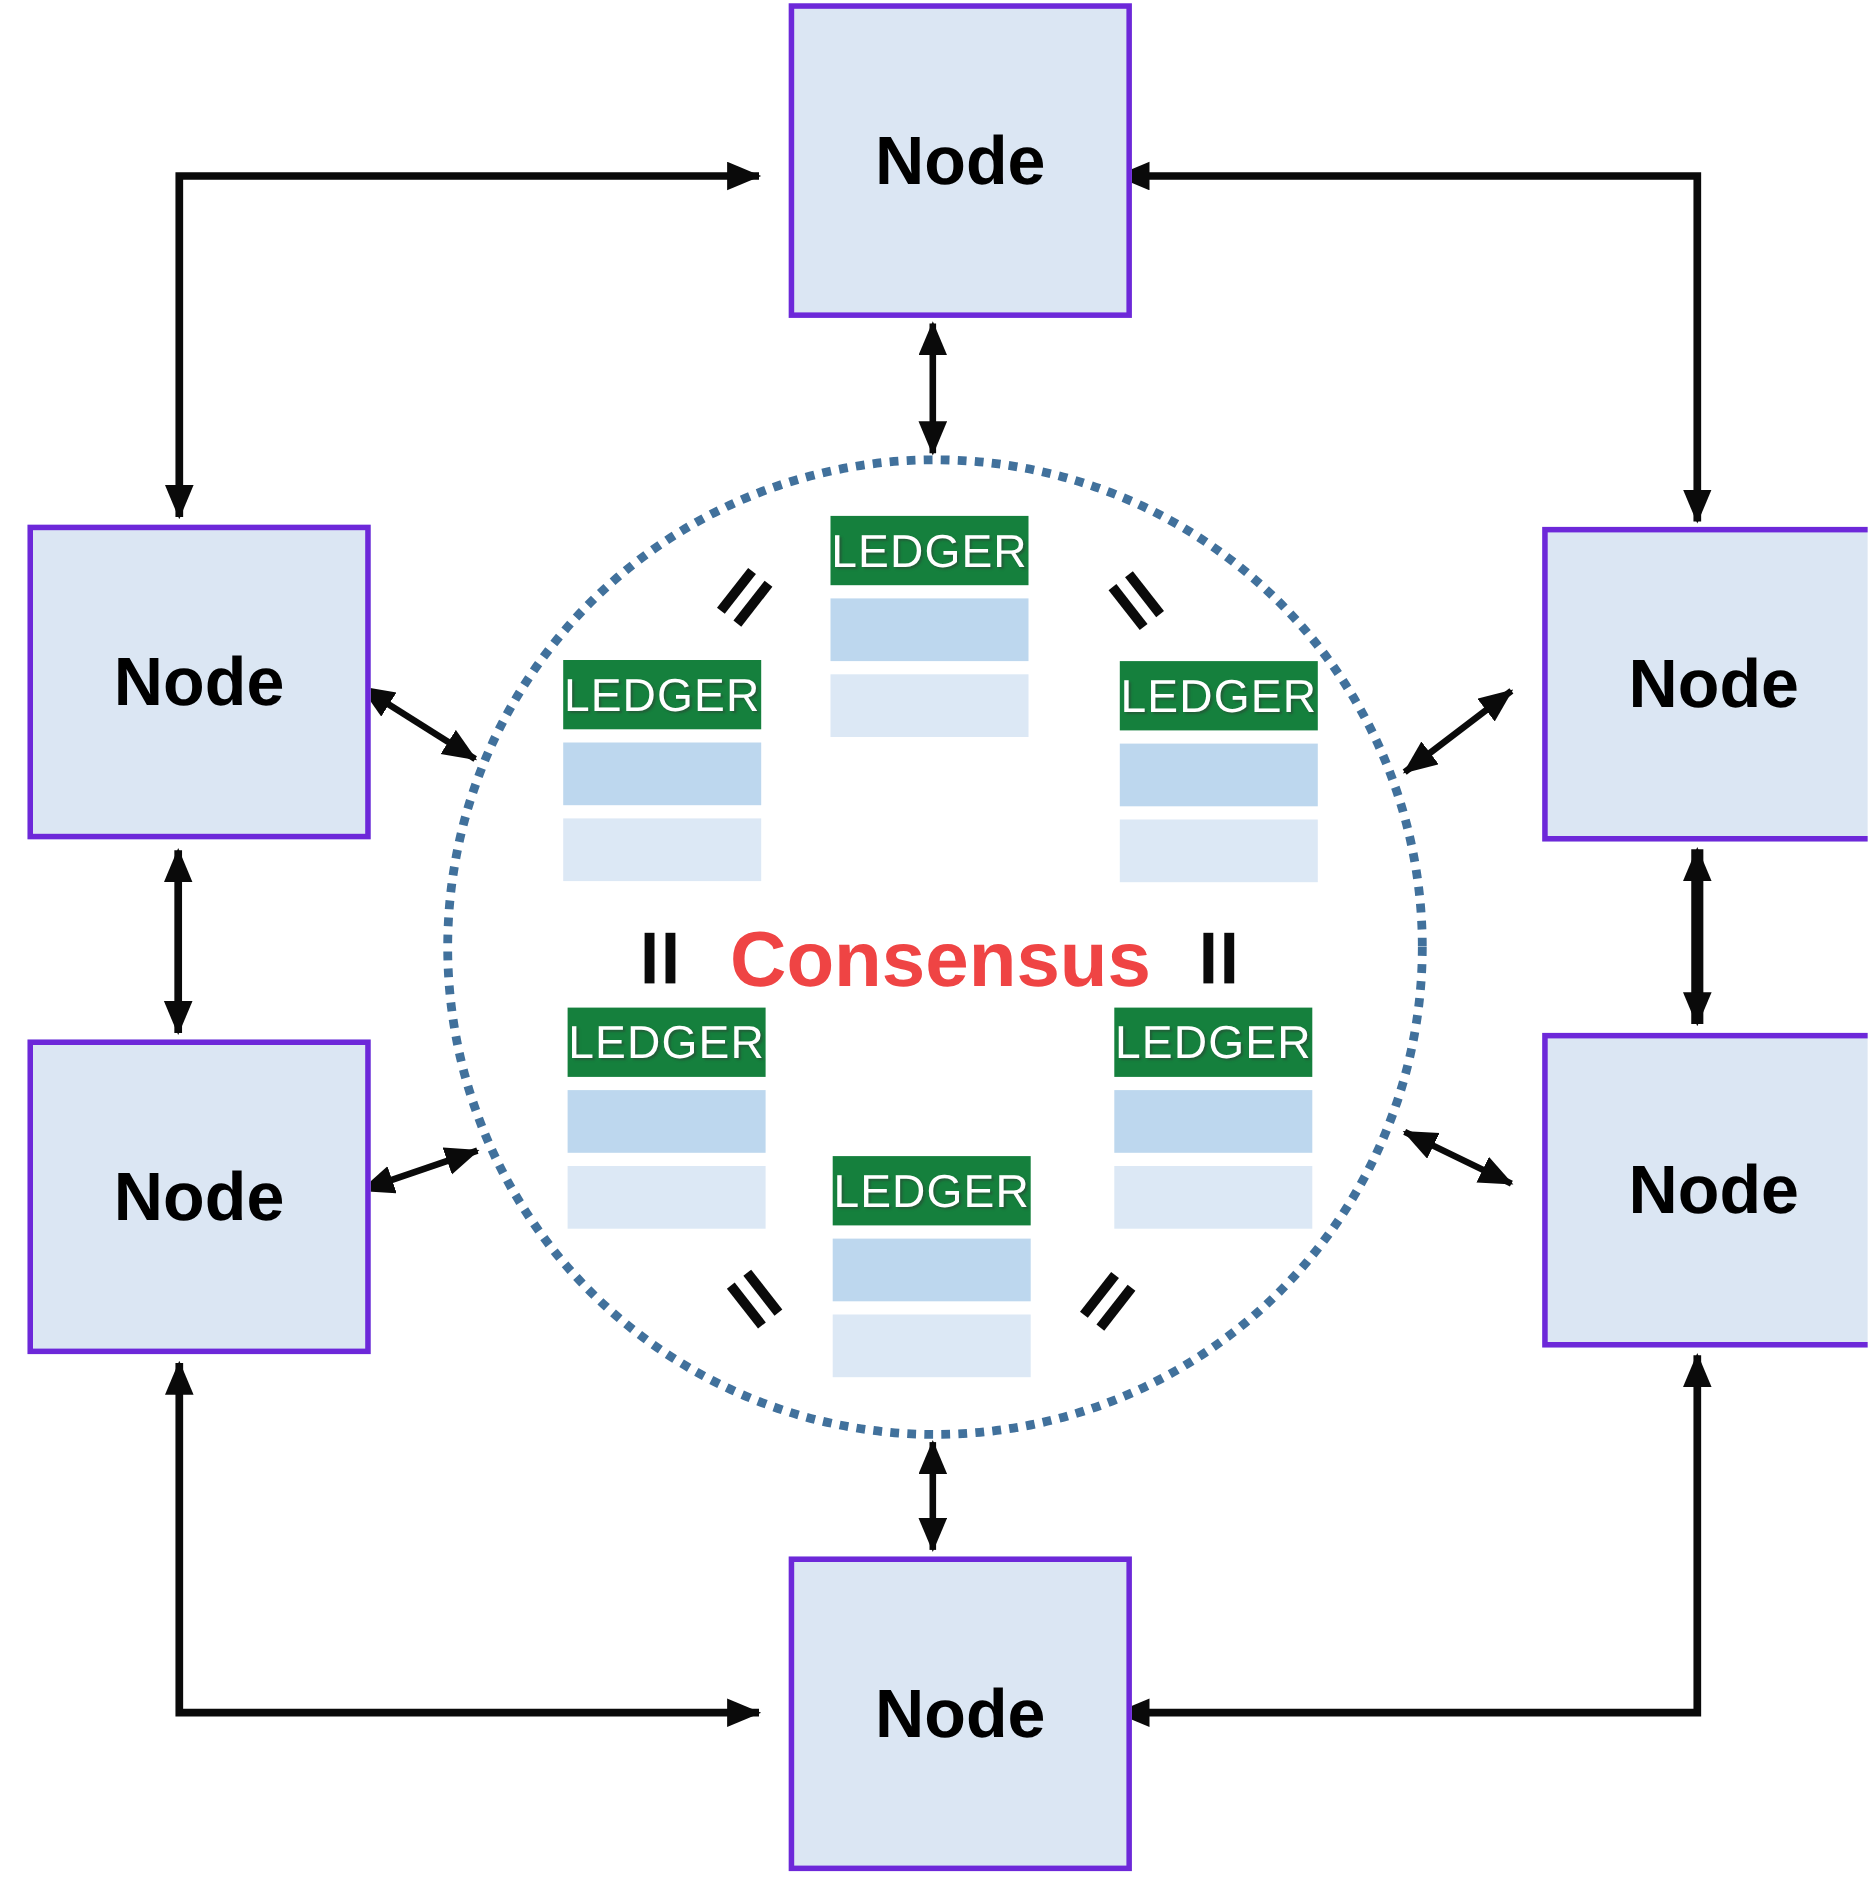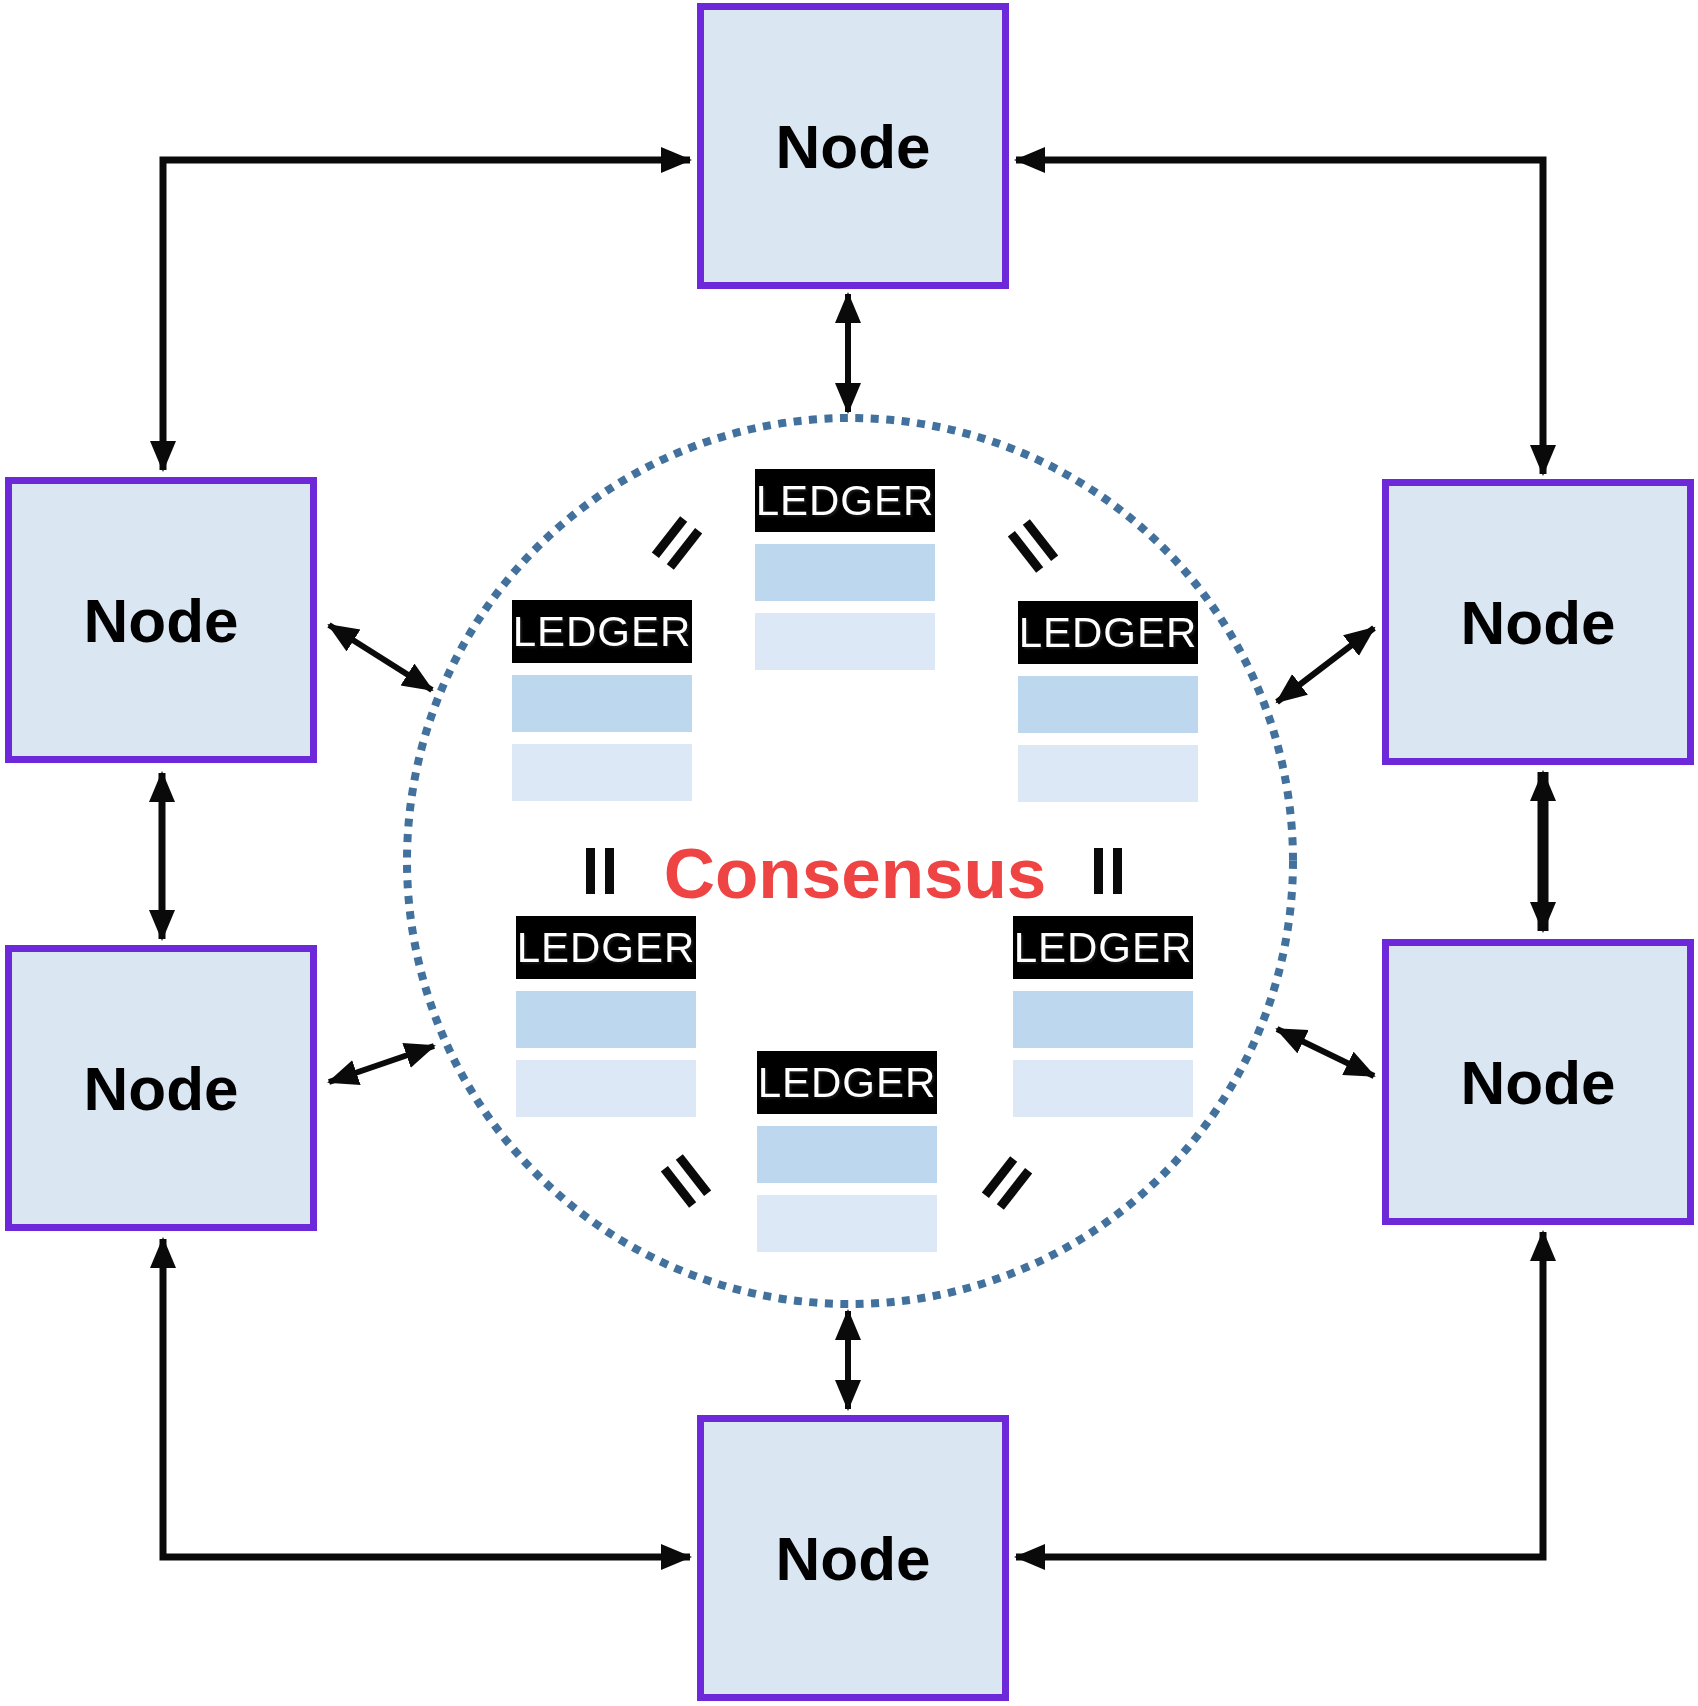--- a/index.html
+++ b/index.html
@@ -21,37 +21,38 @@
     left: 0; top: 0;
     width: 1698px; height: 1706px;
   }
   
   .node {
     position: absolute;
     width: 312px;
     height: 286px;
     box-sizing: border-box;
     background: #dbe6f3;
-    border: 7px solid #6d28d9;
+    border: 5px solid #6d28d9;
     display: flex;
     align-items: center;
     justify-content: center;
     font-weight: bold;
     font-size: 62px;
     color: #000000;
     letter-spacing: 0px;
+    margin-left: 20px;
   }
   
   .ledger {
     position: absolute;
     width: 180px;
   }
   .ledger-header {
     height: 63px;
-    background: #000000;
+    background: #15803d;
     color: #ffffff;
     display: flex;
     align-items: center;
     justify-content: center;
     font-size: 42px;
     font-weight: 400;
     letter-spacing: 1px;
     text-shadow: 2px 2px 2px rgba(50,50,50,0.45);
     margin-bottom: 12px;
   }

